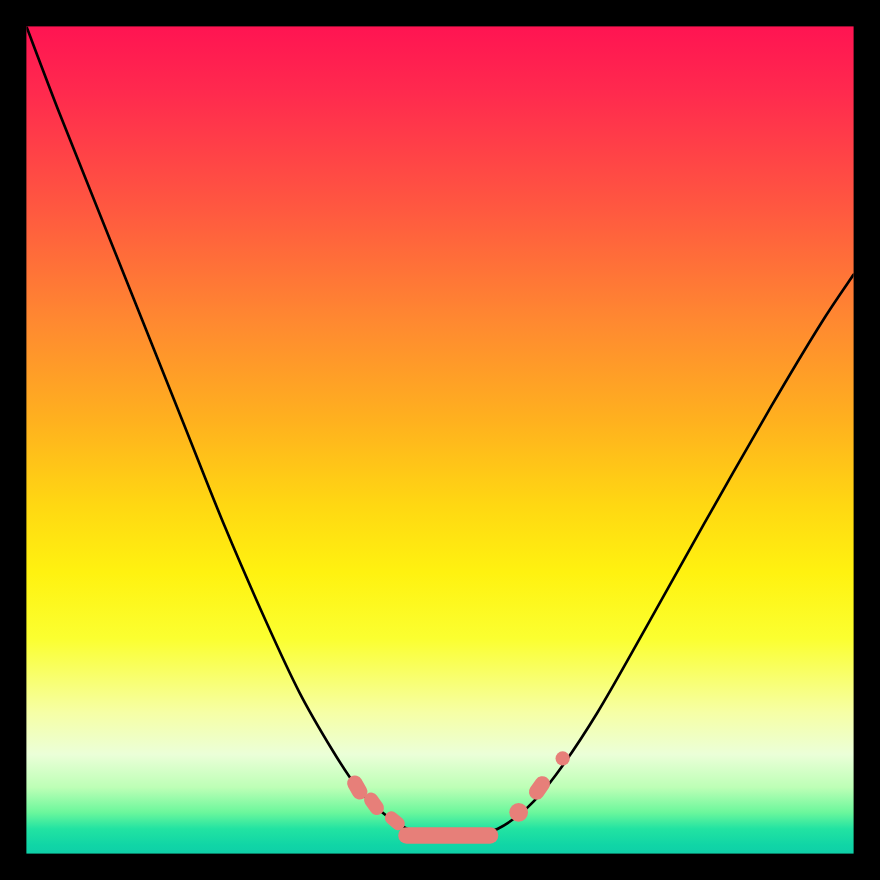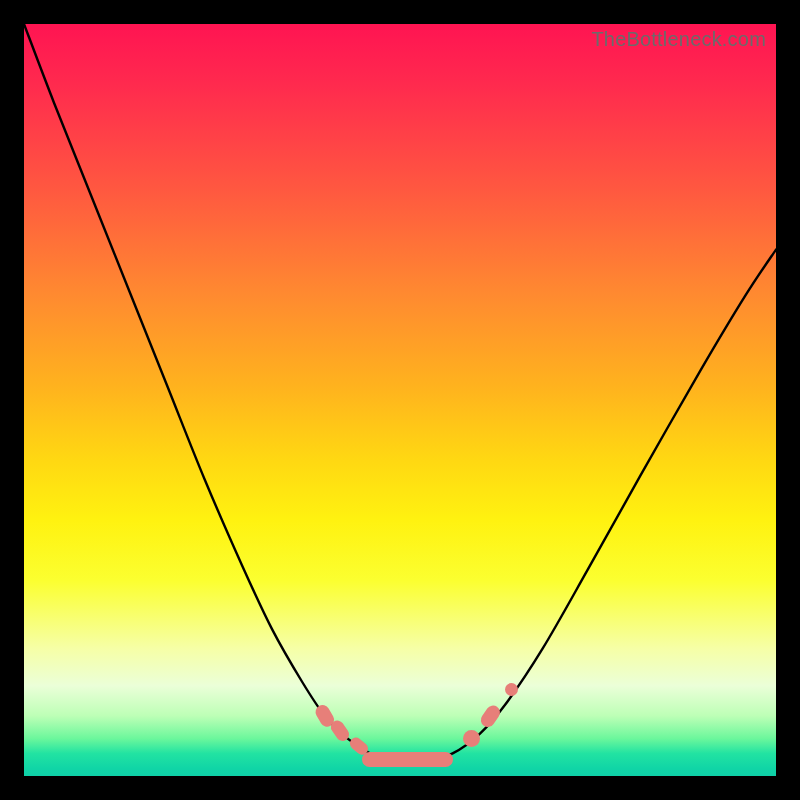--- a/index.html
+++ b/index.html
@@ -62,21 +62,20 @@
     position: absolute;
     background: #e77f79;
     border-radius: 999px;
   }
 </style>
 </head>
 <body>
 
 <div class="frame">
   <div class="plot">
-    <div class="watermark">TheBottleneck.com</div>
 
     <svg class="curve" viewBox="0 0 752 752" preserveAspectRatio="none">
       <path id="curve-path" fill="none" stroke="#000000" stroke-width="2.4" stroke-linecap="round" stroke-linejoin="round" d="M 0 0 C 5.013333333333334 13.159999999999997, 18.800000000000004 50.13333333333331, 30.080000000000002 78.95999999999998 C 41.36 107.78666666666665, 55.146666666666654 141.62666666666664, 67.67999999999999 172.95999999999998 C 80.21333333333332 204.29333333333332, 92.74666666666668 235.62666666666664, 105.28000000000002 266.96 C 117.81333333333335 298.2933333333333, 130.34666666666666 329.62666666666667, 142.88 360.96 C 155.41333333333333 392.2933333333333, 167.94666666666666 424.88, 180.48 454.96 C 193.01333333333332 485.03999999999996, 206.79999999999998 516.3733333333333, 218.07999999999998 541.4399999999999 C 229.35999999999999 566.5066666666665, 238.13333333333335 585.9333333333332, 248.16000000000003 605.3599999999999 C 258.1866666666667 624.7866666666666, 269.4666666666667 643.5866666666666, 278.24 658 C 287.0133333333333 672.4133333333334, 293.28000000000003 682.44, 300.8 691.84 C 308.32 701.24, 315.84000000000003 708.1333333333333, 323.36 714.4 C 330.88 720.6666666666666, 339.0266666666667 725.9306666666666, 345.92 729.4399999999999 C 352.81333333333333 732.9493333333332, 358.4533333333333 734.2026666666667, 364.71999999999997 735.456 C 370.9866666666666 736.7093333333333, 376.62666666666667 736.96, 383.52 736.96 C 390.4133333333333 736.96, 398.56000000000006 736.7093333333333, 406.08000000000004 735.456 C 413.6 734.2026666666667, 420.49333333333334 733.5759999999999, 428.64 729.4399999999999 C 436.78666666666663 725.304, 446.1866666666666 718.7866666666666, 454.96 710.64 C 463.73333333333335 702.4933333333333, 470.62666666666667 694.9733333333334, 481.28000000000003 680.5600000000001 C 491.9333333333334 666.1466666666668, 505.09333333333336 646.72, 518.88 624.16 C 532.6666666666666 601.5999999999999, 547.7066666666667 574.0266666666666, 564 545.1999999999999 C 580.2933333333333 516.3733333333332, 597.8399999999999 484.4133333333333, 616.64 451.2 C 635.44 417.9866666666667, 659.2533333333334 375.99999999999994, 676.8000000000001 345.91999999999996 C 694.3466666666667 315.84, 709.3866666666667 290.7733333333333, 721.92 270.71999999999997 C 734.4533333333333 250.66666666666666, 746.9866666666667 233.12, 752 225.60000000000002"></path>
     </svg>
 
     <div id="marker-layer">
         <div class="blob" style="width: 23.4624px; height: 14.4384px; left: 289.069px; top: 684.621px; background: rgb(231, 127, 121); transform: rotate(60deg);"></div>
         <div class="blob" style="width: 21.5072px; height: 13.2352px; left: 305.086px; top: 700.262px; background: rgb(231, 127, 121); transform: rotate(55deg);"></div>
         <div class="blob" style="width: 19.552px; height: 12.032px; left: 324.864px; top: 715.904px; background: rgb(231, 127, 121); transform: rotate(40deg);"></div>
         <div class="blob" style="width: 90.24px; height: 15.04px; left: 338.4px; top: 727.936px; background: rgb(231, 127, 121);"></div>

